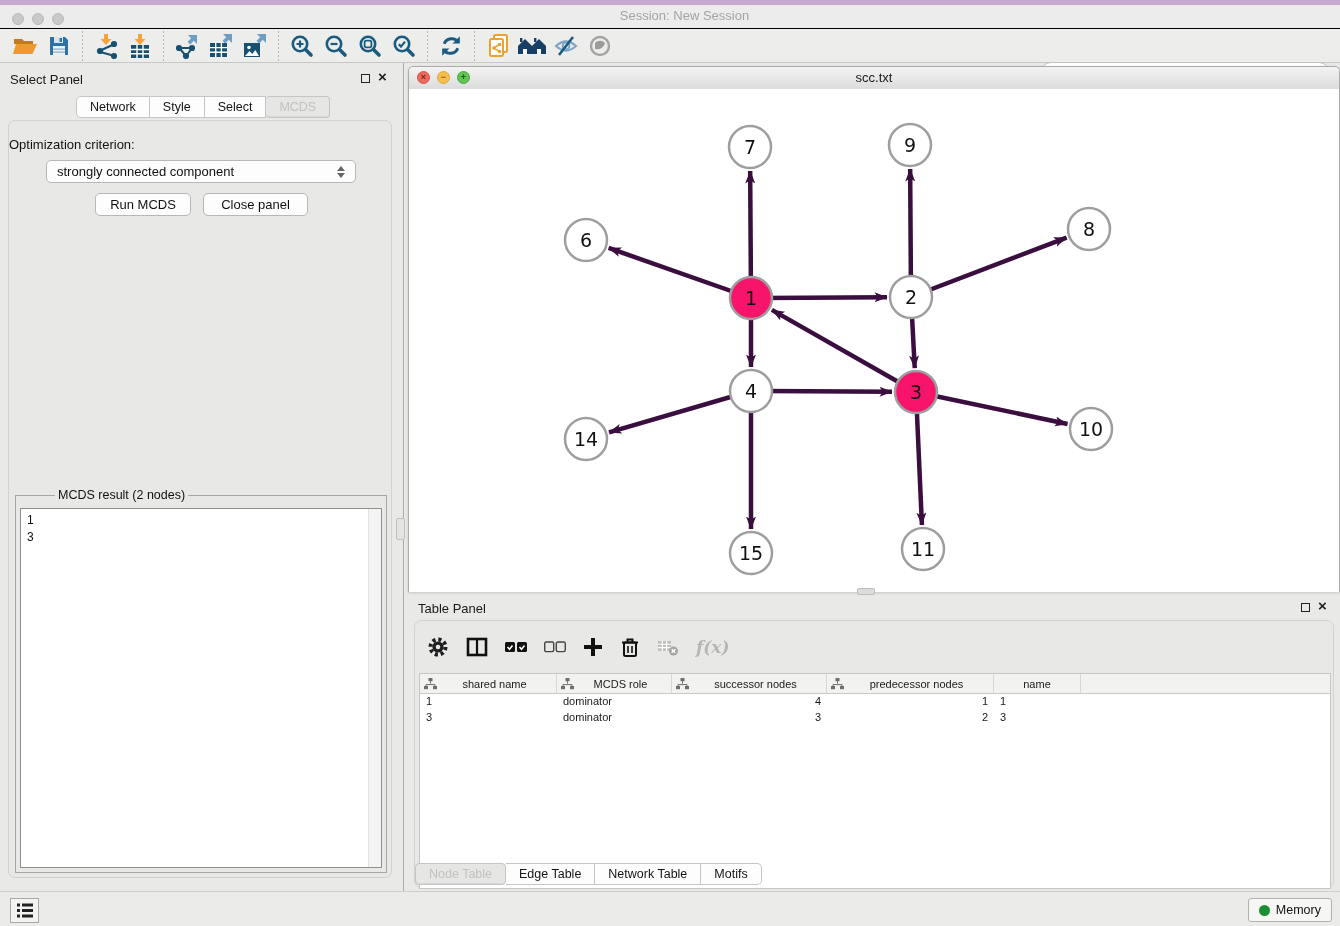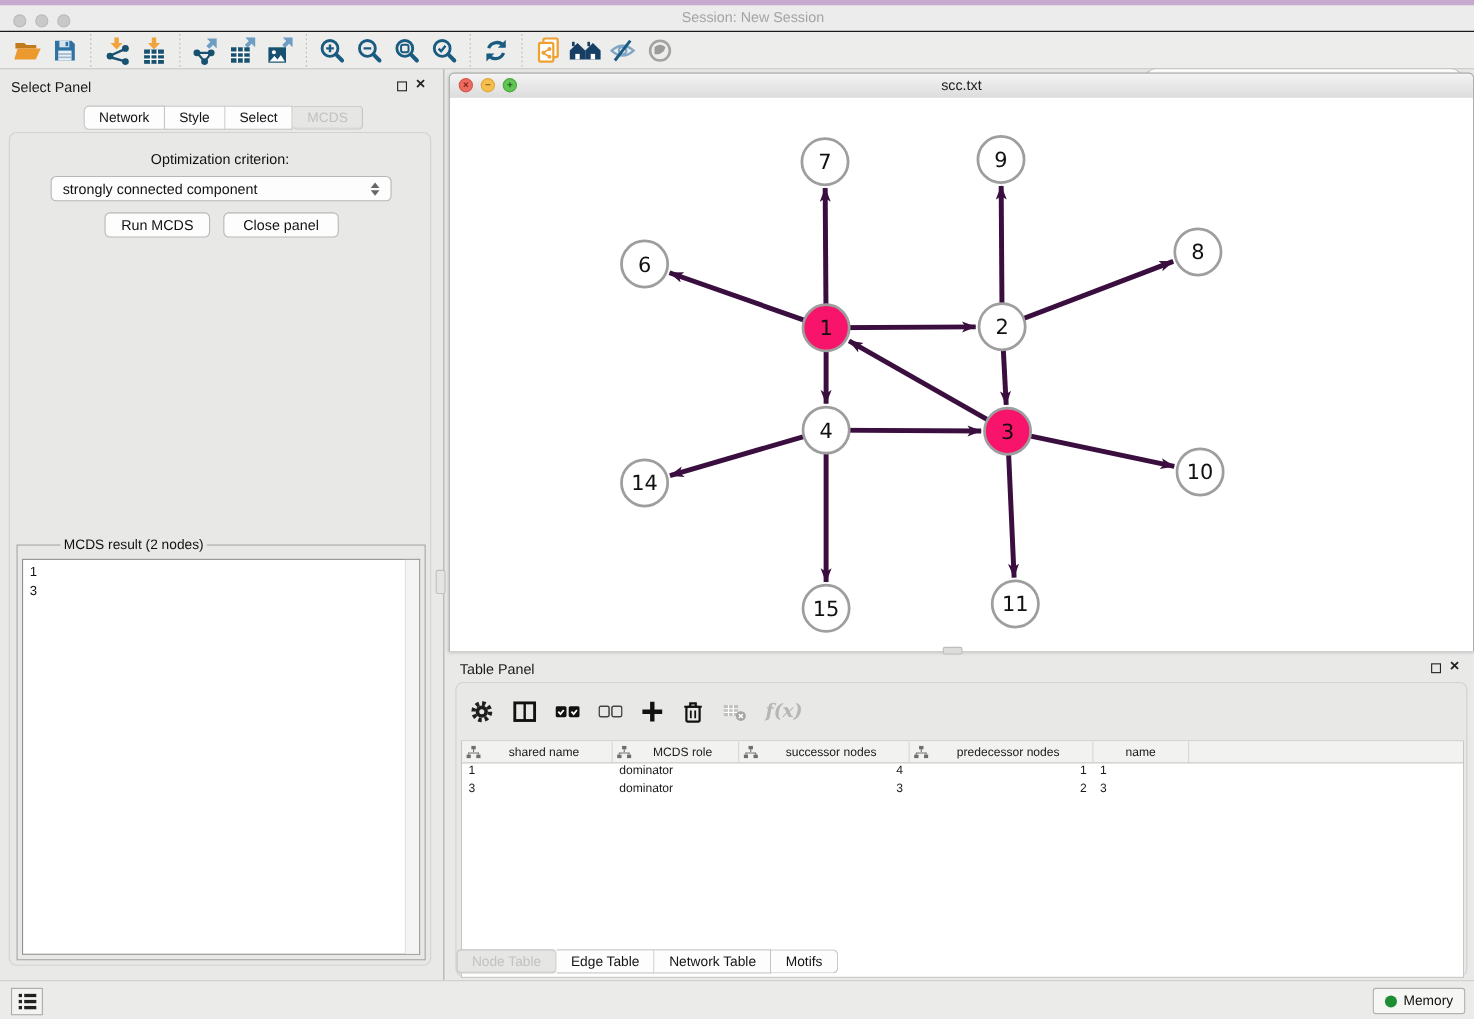--- a/index.html
+++ b/index.html
@@ -247,21 +247,21 @@
     <span class="abs wbtn" style="left:378px;top:8px;font-size:15px">×</span>
 
     <div class="abs seg" style="left:76px;top:33px">
       <span class="tab">Network</span>
       <span class="tab">Style</span>
       <span class="tab">Select</span>
       <span class="tab active">MCDS</span>
     </div>
 
     <div class="abs content-card" style="left:8px;top:57px;width:384px;height:758px">
-      <div class="abs" style="left:0;right:0;top:16px;text-align:center;font-size:13px;color:#111">Optimization criterion:</div>
+      <div class="abs" style="left:0;right:0;top:16px;text-align:left;font-size:13px;color:#111">Optimization criterion:</div>
       <div class="abs select" style="left:37px;top:39px;width:310px;height:23px">
         <span>strongly connected component</span>
         <span class="stepper">
             <span class="tri-up"></span>
             <span class="tri-dn"></span>
           </span>
       </div>
       <div class="abs btn" style="left:86px;top:72px;width:96px;height:23px">Run MCDS</div>
       <div class="abs btn" style="left:194px;top:72px;width:105px;height:23px">Close panel</div>
 

